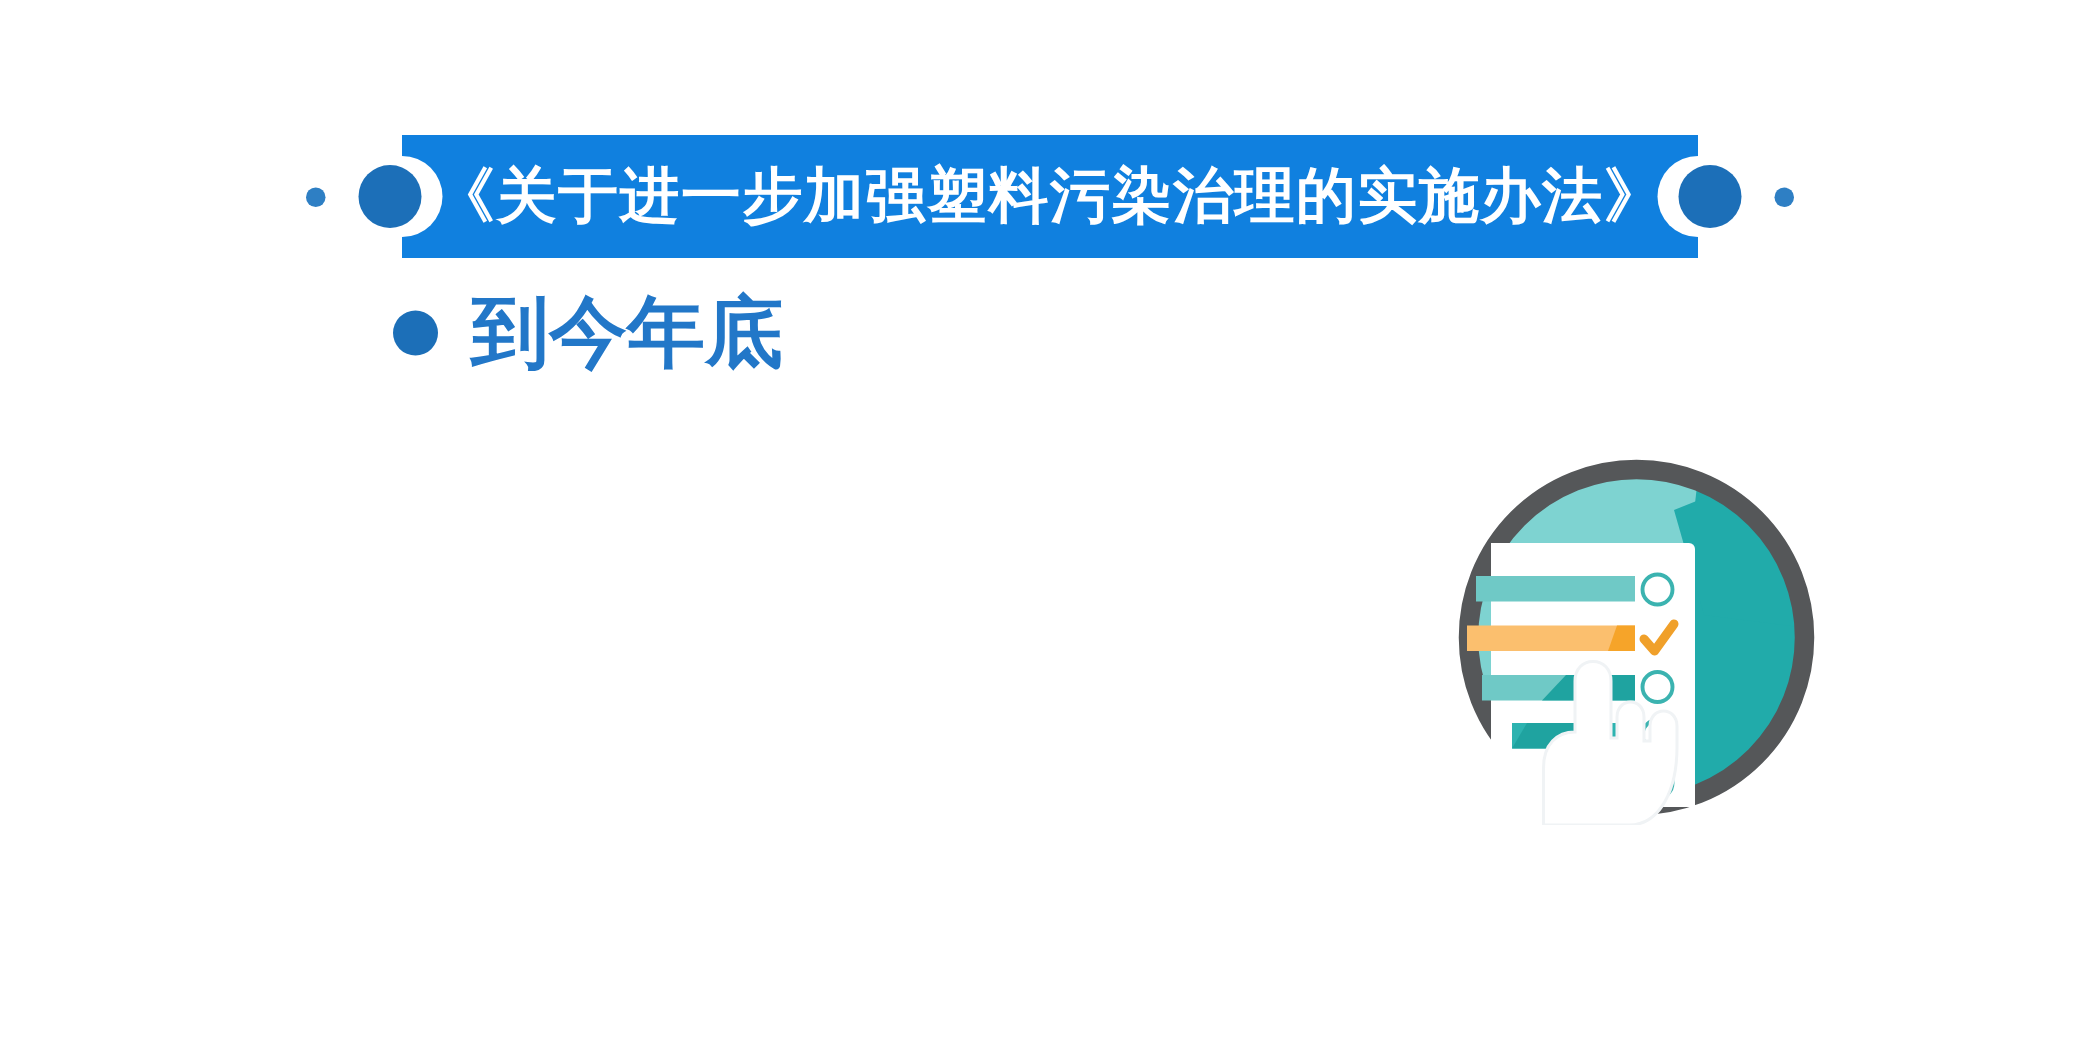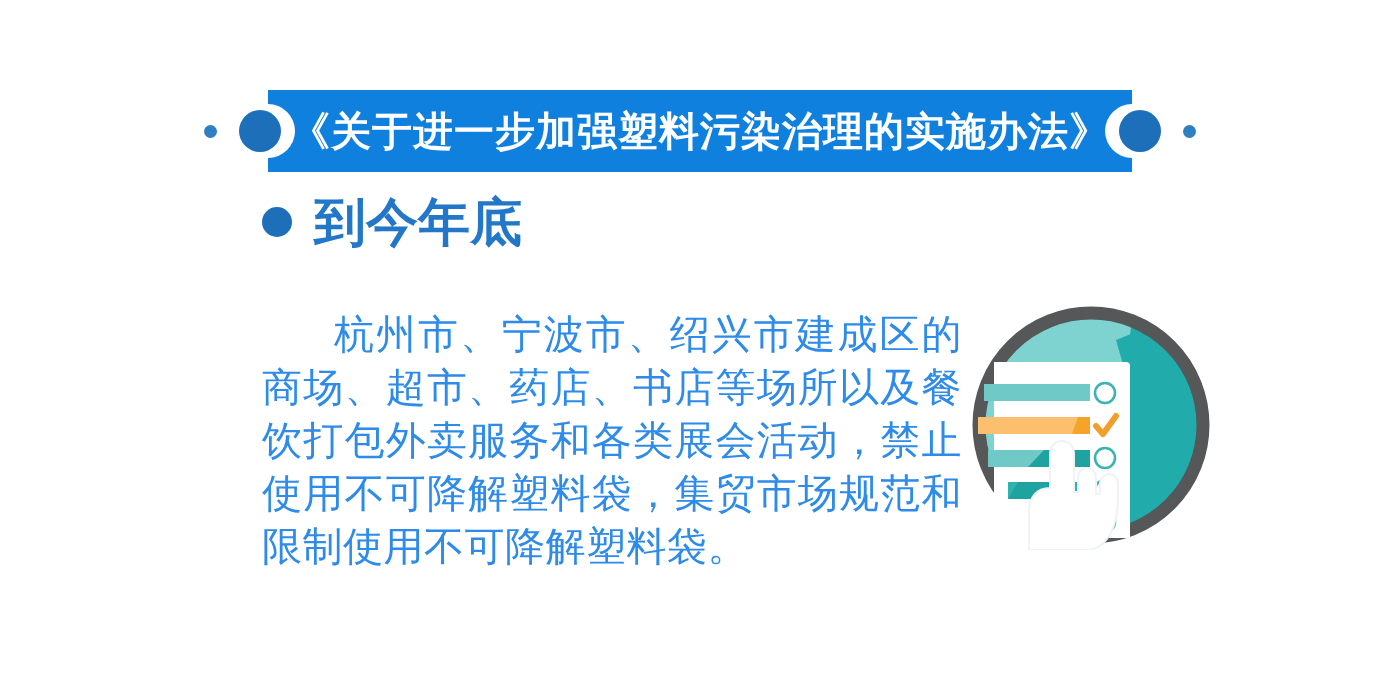--- a/index.html
+++ b/index.html
@@ -287,21 +287,20 @@
     <span class="dot-lg"></span>
     <span class="gap-a"></span>
     <span class="dot-sm"></span>
   </div>
 
   <div id="subtitle-row">
     <span id="subtitle-bullet"></span>
     <span id="subtitle-text">到今年底</span>
   </div>
 
-  <p id="body-text">杭州市、宁波市、绍兴市建成区的商场、超市、药店、书店等场所以及餐饮打包外卖服务和各类展会活动，禁止使用不可降解塑料袋，集贸市场规范和限制使用不可降解塑料袋。</p>
 
   <svg id="checklist" viewBox="0 0 250 250" aria-hidden="true">
     <defs>
       <clipPath id="discClip">
           <circle cx="125" cy="125" r="108"></circle>
         </clipPath>
       <clipPath id="ringGapClip">
 
         <rect x="0" y="0" width="250" height="250"></rect>
       </clipPath>

